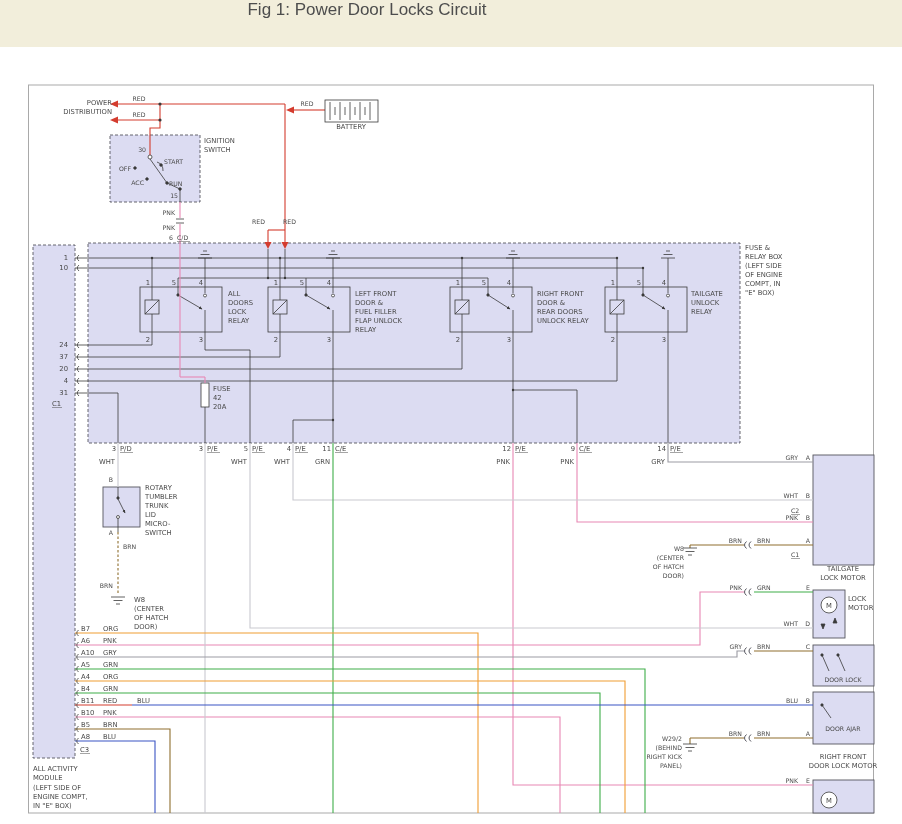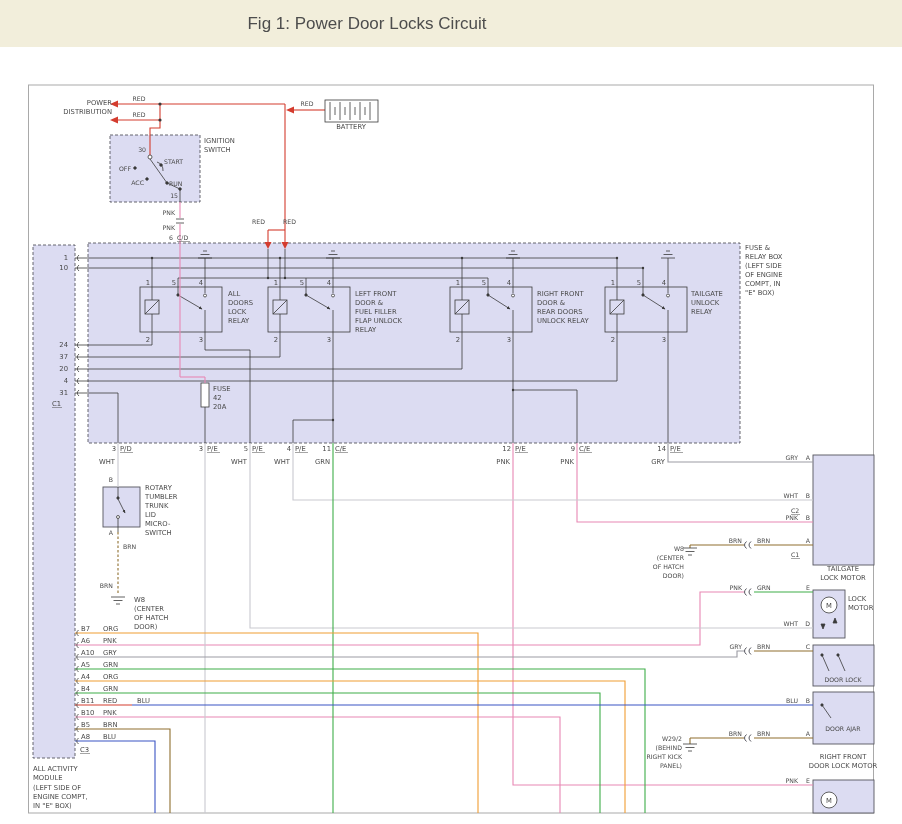--- a/index.html
+++ b/index.html
@@ -1,19 +1,19 @@
 <!DOCTYPE html>
 <html><head>
 <meta charset="utf-8">
 <style>
   *{margin:0;padding:0;box-sizing:border-box}
   html,body{width:902px;height:824px;background:#fff;overflow:hidden;
     font-family:"Liberation Sans",sans-serif}
   .header{position:absolute;top:0;left:0;width:902px;height:47px;background:#f2eedb;
-    display:flex;align-items:center;justify-content:center}
+    display:flex;align-items:flex-start;justify-content:center}
   .header .title{font-size:17px;color:#4d4d4d;transform:translateX(-84px)}
   svg{position:absolute;top:52px;left:0}
   svg text{font-family:"DejaVu Sans",sans-serif;font-size:6.8px;fill:#4a4a4a}
   svg text.ts{font-size:6.2px}
   .bk{stroke:#3a3a3a;stroke-width:0.8;fill:none}
   .ul{stroke:#4a4a4a;stroke-width:0.5}
   .dash{stroke-dasharray:3,2}
   .lav{fill:#dcdcf2;stroke:#55555e;stroke-width:0.9}
 </style>
 </head>

